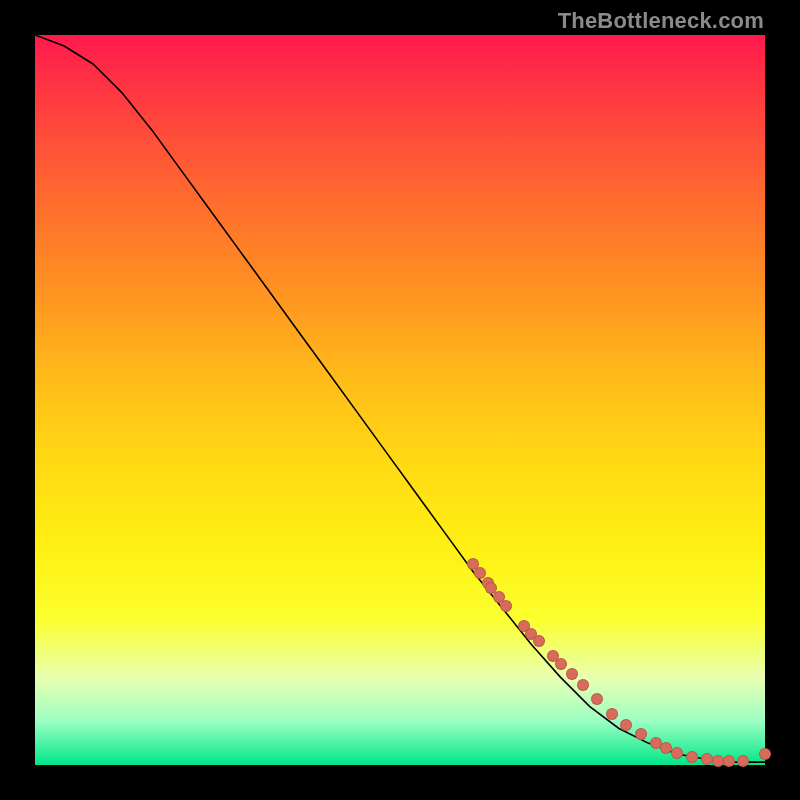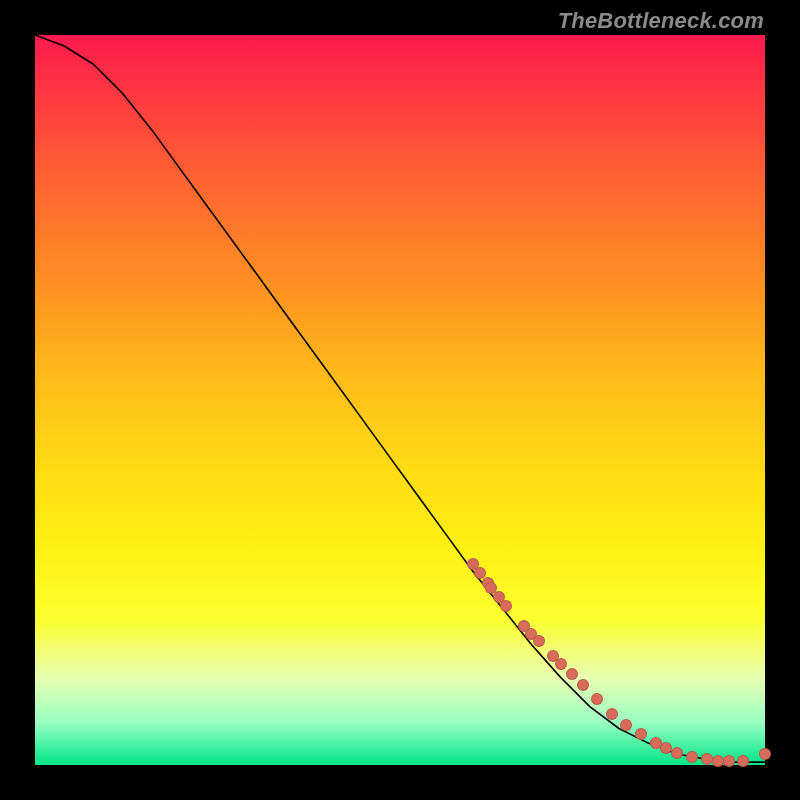--- a/index.html
+++ b/index.html
@@ -2,21 +2,20 @@
 <html><head>
 <meta charset="utf-8">
 <style>
   * { margin: 0; padding: 0; box-sizing: border-box; }
   html, body { width: 800px; height: 800px; overflow: hidden; background: #000; }
   .stage {
     position: relative;
     width: 800px;
     height: 800px;
     background: #000;
-    font-style: italic;
   }
   .plot-area {
     position: absolute;
     left: 35px;
     top: 35px;
     width: 730px;
     height: 730px;
     background: linear-gradient(to bottom,
       #ff1a4d 0%,
       #ff3f3f 10%,

